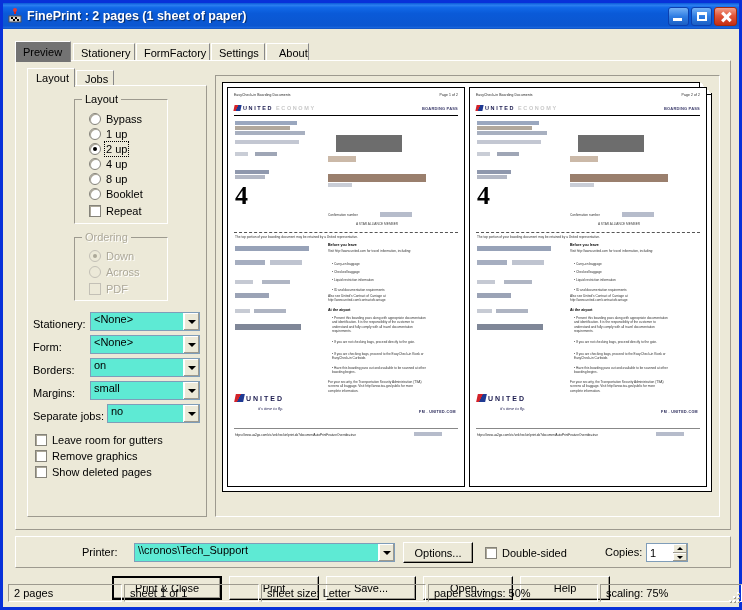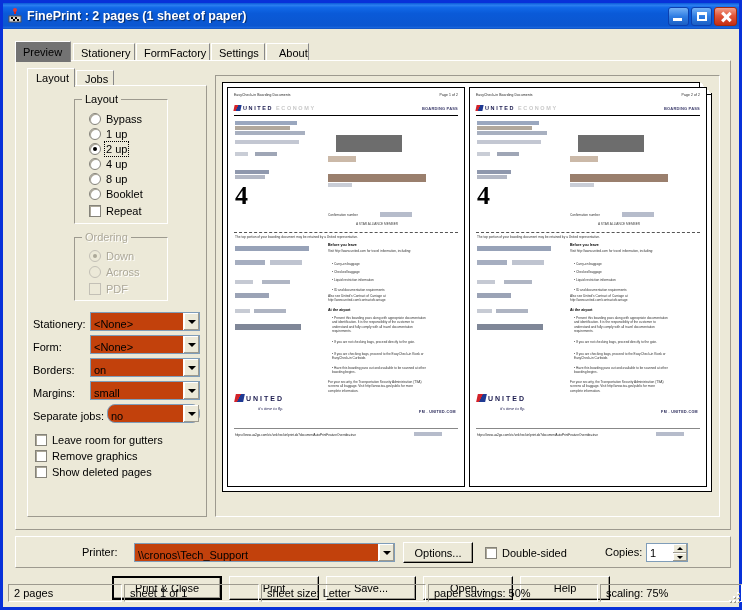--- a/index.html
+++ b/index.html
@@ -106,22 +106,22 @@
   .chk.dis{background:#ece9d8;border-color:#c3c0b6;box-shadow:none;}
   .rlabel{font-size:11px;color:#000;white-space:nowrap;}
   .dis-txt{color:#aca899;text-shadow:1px 1px 0 #fff;}
   .focusbox{outline:1px dotted #000;outline-offset:1px;}
 
   
   .frow{position:absolute;height:19px;display:flex;align-items:center;}
   .flabel{font-size:11px;color:#000;white-space:nowrap;}
   .combo{
     position:absolute;height:19px;box-sizing:border-box;
-    background:#c2410c;border:1px solid #7f9db9;
-    display:flex;align-items:flex-end;
+    background:#5eead4;border:1px solid #7f9db9;
+    display:flex;align-items:flex-start;
   }
   .combo .val{flex:1 1 auto;padding-left:3px;font-size:11px;color:#000;white-space:nowrap;overflow:hidden;}
   .combo .arrow{
     width:16px;height:100%;box-sizing:border-box;flex:0 0 auto;
     background:#ece9d8;border-left:1px solid #fff;
     box-shadow:inset -1px -1px 0 #9d9a8f, inset 1px 1px 0 #fff;
     position:relative;
   }
   .combo .arrow:after{
     content:"";position:absolute;left:4px;top:7px;
@@ -336,21 +336,21 @@
           <span class="flabel">Margins:</span>
         </div>
         <div class="combo" style="left:62px;top:295px;width:110px;">
           <span class="val">small</span>
           <span class="arrow"></span>
         </div>
 
         <div class="frow" style="left:5px;top:320px;">
           <span class="flabel">Separate jobs:</span>
         </div>
-        <div class="combo" style="left:79px;top:318px;width:93px;border-radius:8px;">
+        <div class="combo" style="left:79px;top:318px;width:93px;">
           <span class="val">no</span>
           <span class="arrow"></span>
         </div>
 
         <div class="cbrow" style="left:7px;top:347px;">
           <span class="chk"></span>
           <span class="rlabel">Leave room for gutters</span>
         </div>
         <div class="cbrow" style="left:7px;top:363px;">
           <span class="chk"></span>

